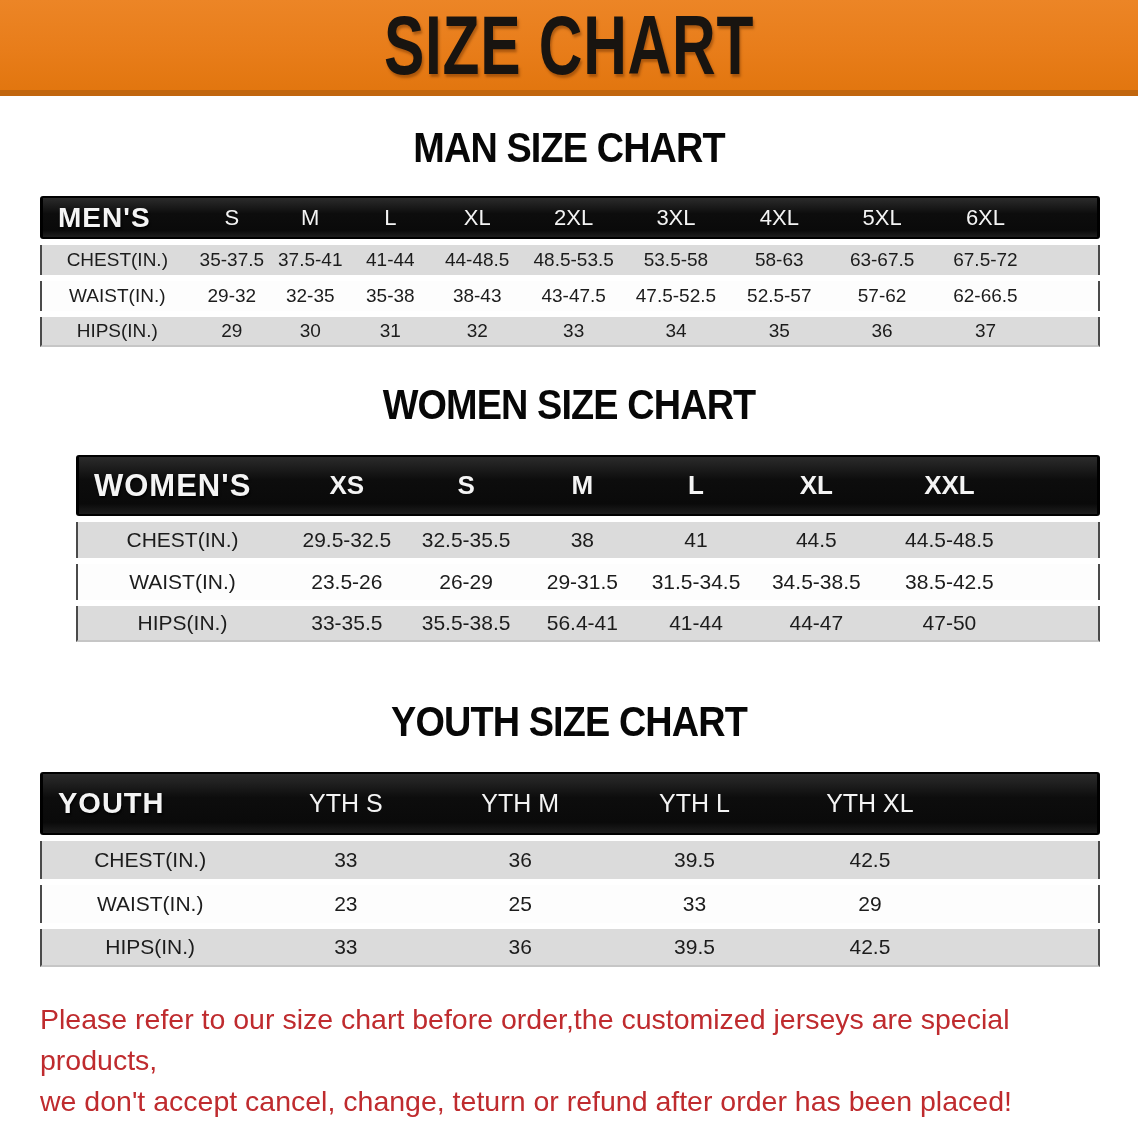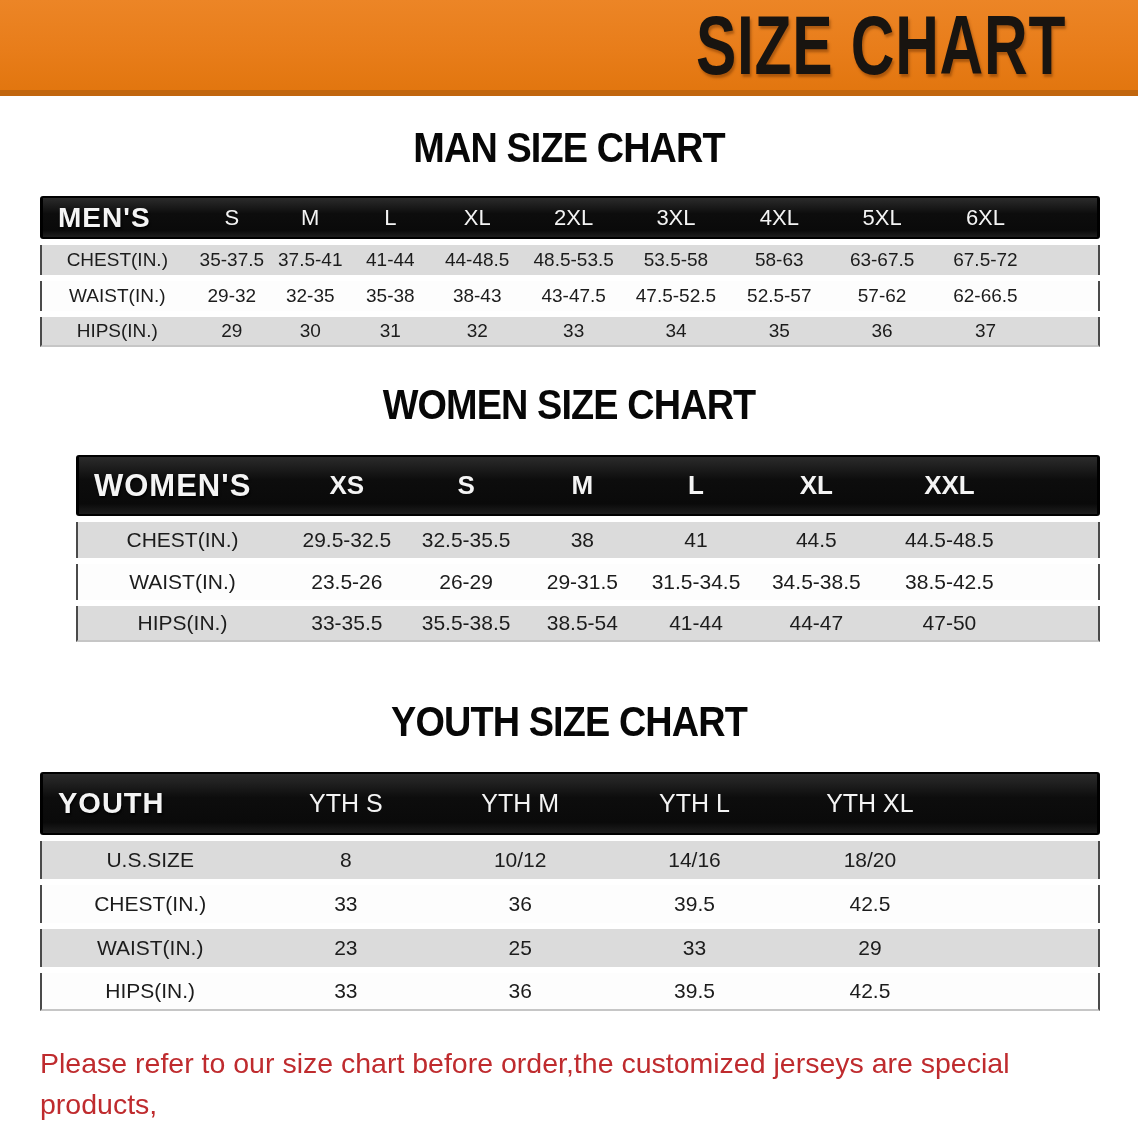--- a/index.html
+++ b/index.html
@@ -9,21 +9,21 @@
     font-family:"Liberation Sans", sans-serif;
     overflow:hidden;
   }
   .page { width:1138px; height:1132px; background:#fff; overflow:hidden; }
 
   
   .banner {
     width:1138px; height:96px;
     background:linear-gradient(180deg,#ec8526 0%, #e87d1a 55%, #e2760f 100%);
     border-bottom:6px solid #c1660e;
-    display:flex; align-items:center; justify-content:flex-end;
+    display:flex; align-items:center; justify-content:center;
   }
   .banner-title {
     font-size:84px; font-weight:700; color:#181410;
     transform:scaleX(0.72); transform-origin:center;
     letter-spacing:1px; white-space:nowrap;
     text-shadow:2px 3px 3px rgba(100,45,0,0.45);
   }
 
   
   .section-heading {
@@ -210,21 +210,21 @@
             <td class="value">29-31.5</td>
             <td class="value">31.5-34.5</td>
             <td class="value">34.5-38.5</td>
             <td class="value">38.5-42.5</td>
             <td class="spacer"></td>
           </tr>
           <tr>
             <td class="row-label">HIPS(IN.)</td>
             <td class="value">33-35.5</td>
             <td class="value">35.5-38.5</td>
-            <td class="value">38.5-54</td>
+            <td class="value">56.4-41</td>
             <td class="value">41-44</td>
             <td class="value">44-47</td>
             <td class="value">47-50</td>
             <td class="spacer"></td>
           </tr>
         </tbody>
     </table>
   </section>
 
   <section>
@@ -243,28 +243,20 @@
           <th class="group-label">YOUTH</th>
         <th class="size-col">YTH S</th>
             <th class="size-col">YTH M</th>
             <th class="size-col">YTH L</th>
             <th class="size-col">YTH XL</th>
             <th class="spacer"></th>
           </tr>
       </thead>
       <tbody>
           <tr>
-            <td class="row-label">U.S.SIZE</td>
-            <td class="value">8</td>
-            <td class="value">10/12</td>
-            <td class="value">14/16</td>
-            <td class="value">18/20</td>
-            <td class="spacer"></td>
-          </tr>
-          <tr>
             <td class="row-label">CHEST(IN.)</td>
             <td class="value">33</td>
             <td class="value">36</td>
             <td class="value">39.5</td>
             <td class="value">42.5</td>
             <td class="spacer"></td>
           </tr>
           <tr>
             <td class="row-label">WAIST(IN.)</td>
             <td class="value">23</td>

